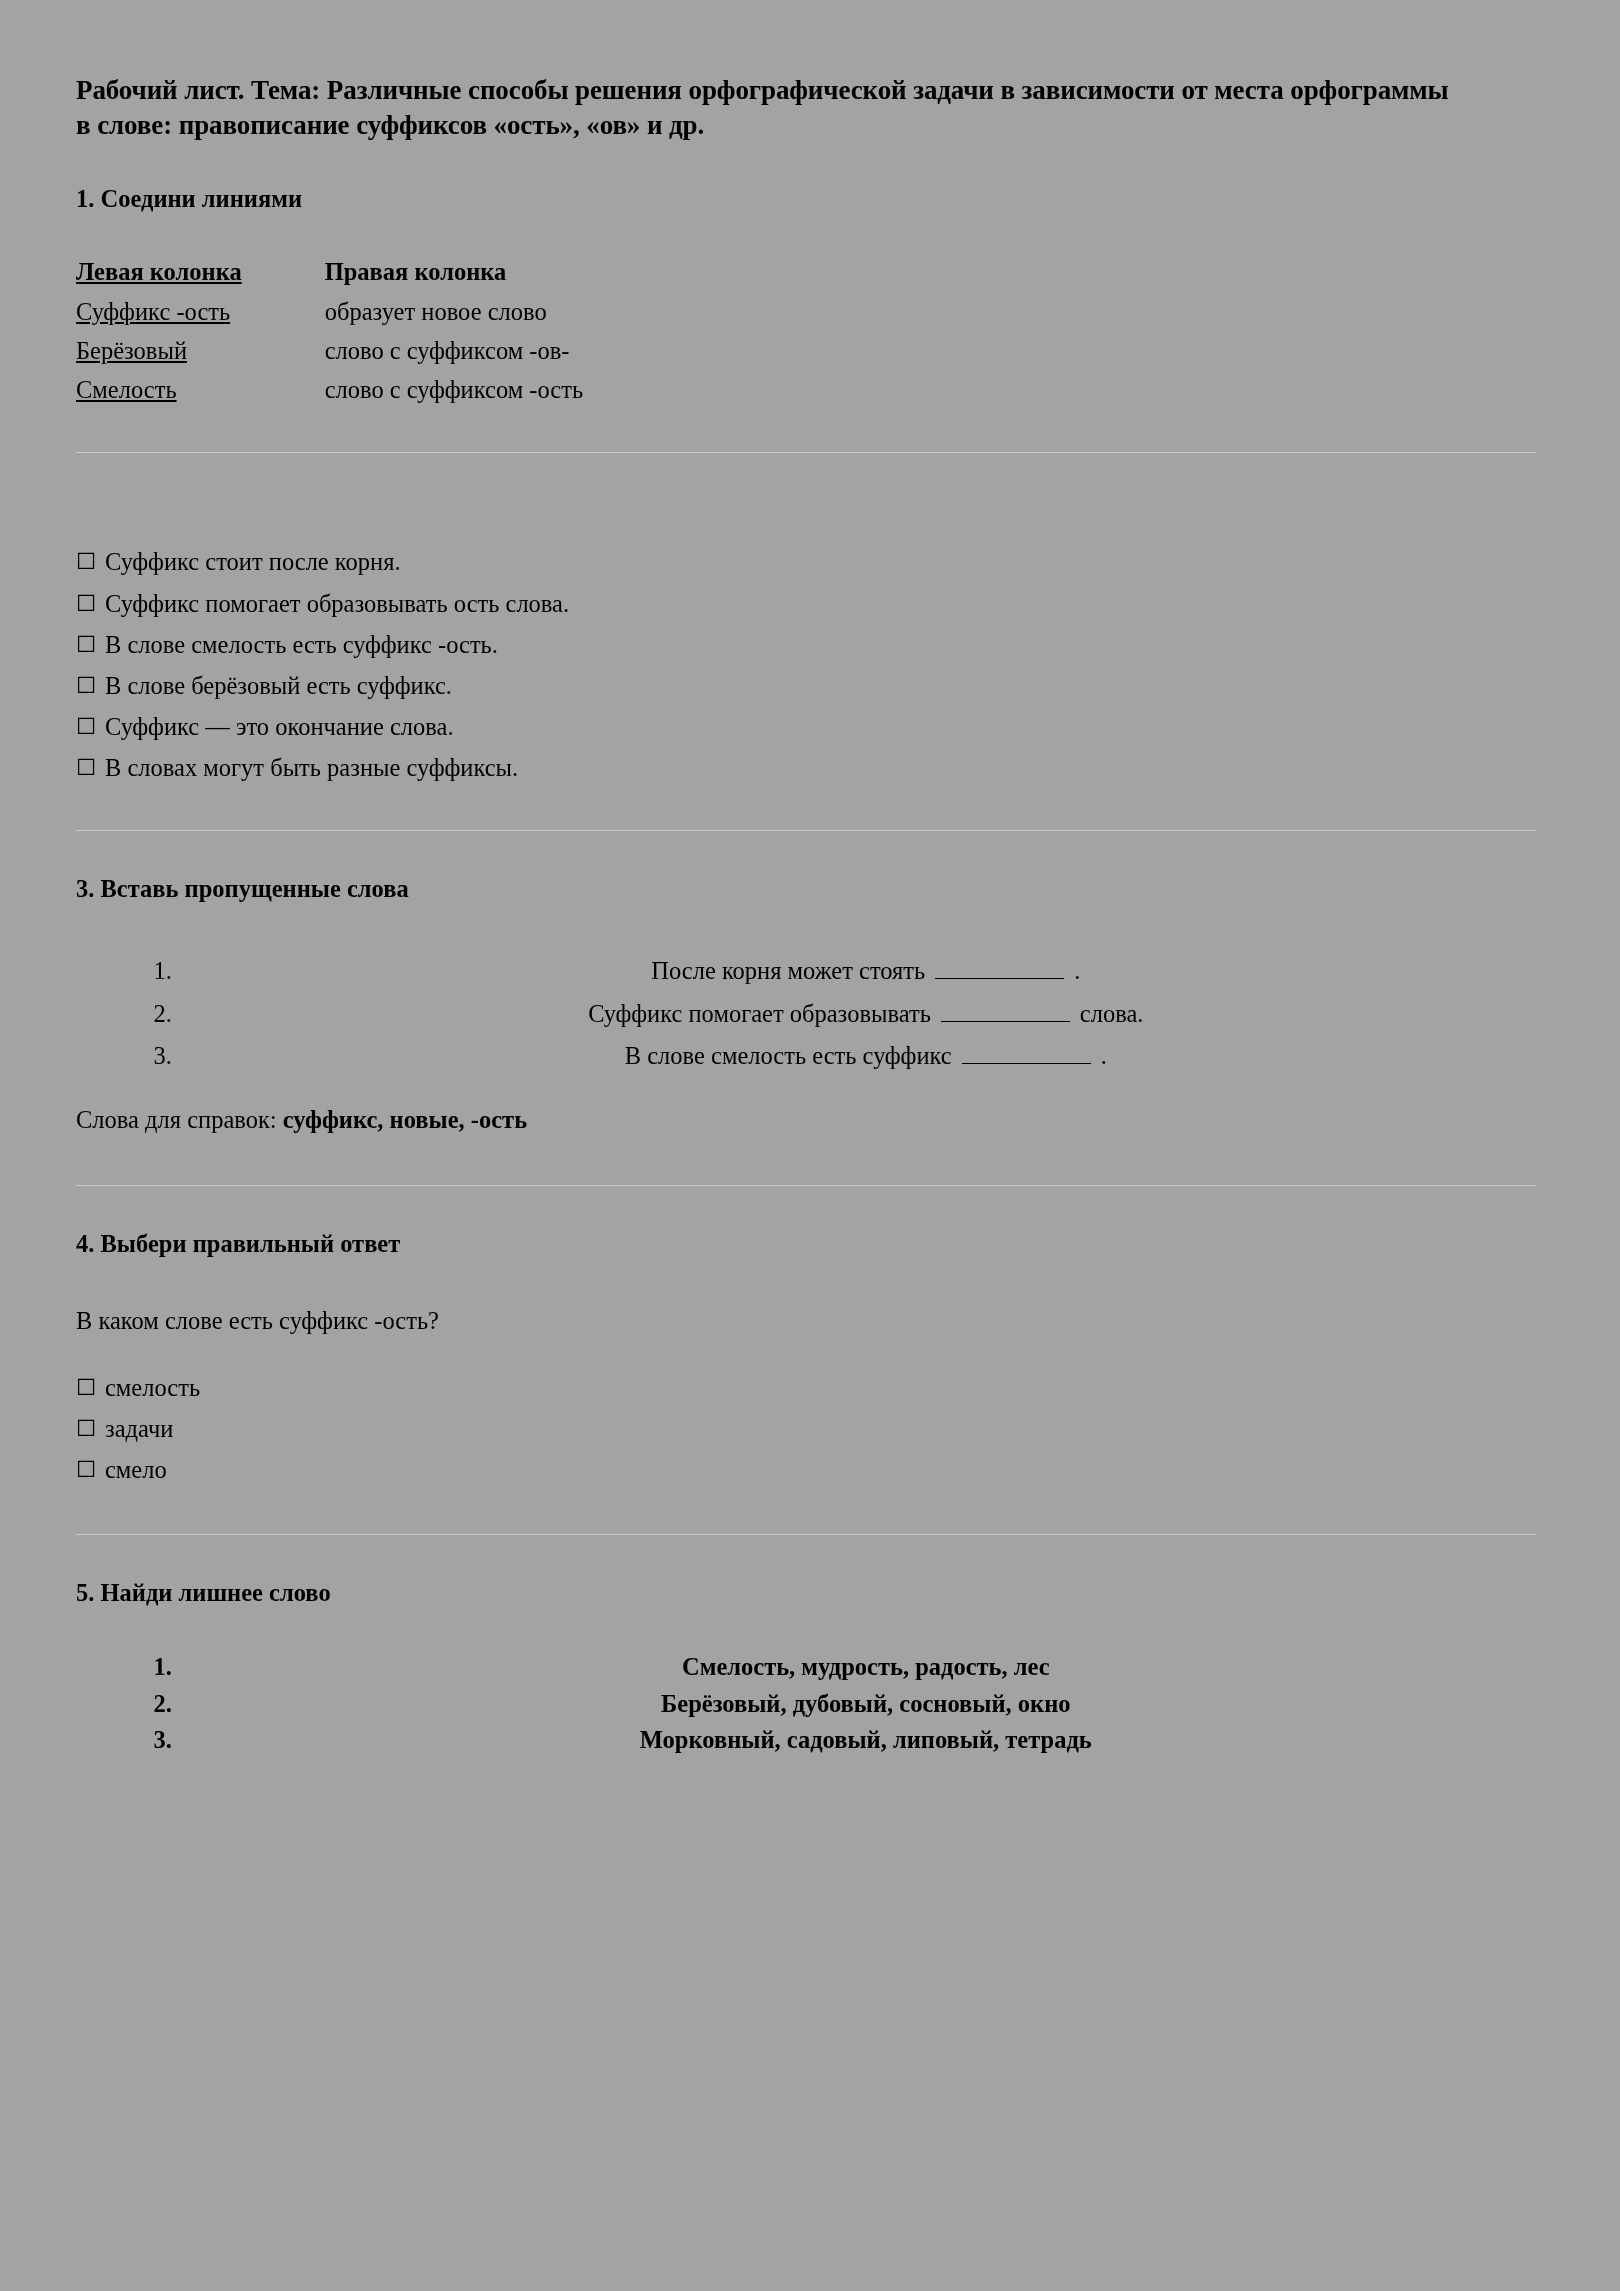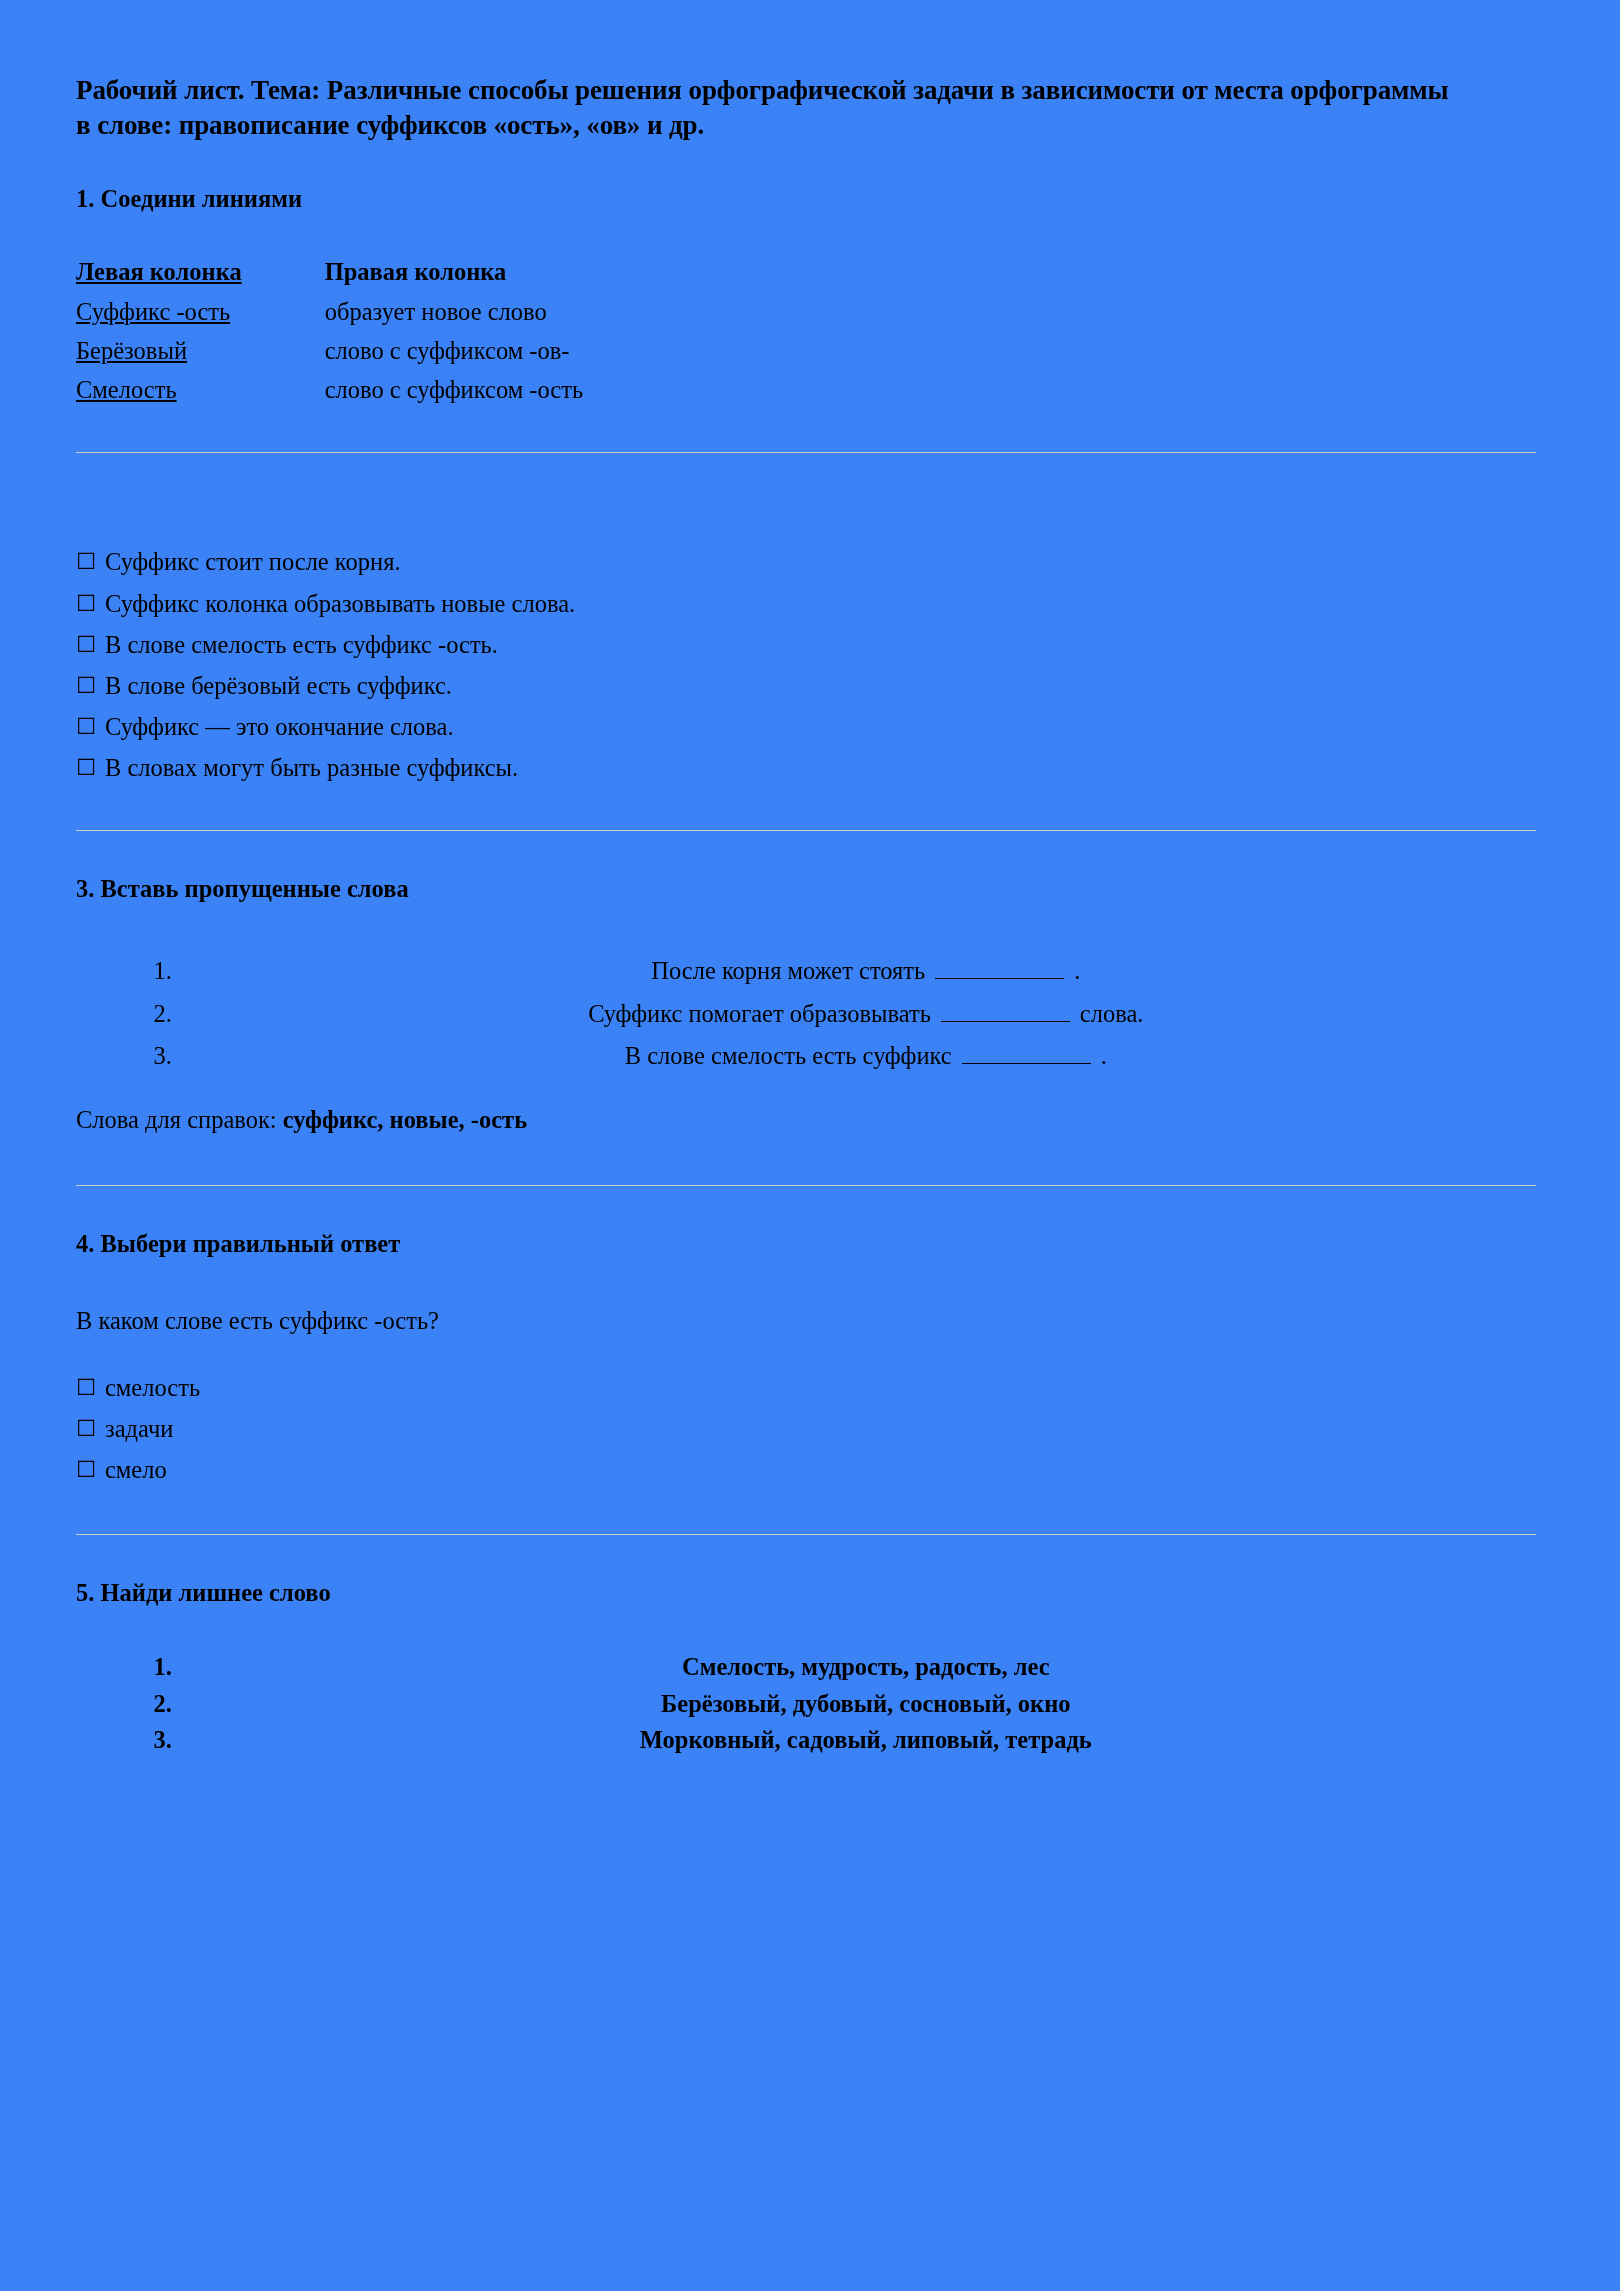--- a/index.html
+++ b/index.html
@@ -13,21 +13,21 @@
     min-height: 2292px;
     font-family: "Liberation Serif", "DejaVu Serif", serif;
     color: #000000;
     -webkit-font-smoothing: antialiased;
   }
   .page {
     width: 1620px;
     min-height: 2292px;
     box-sizing: border-box;
     padding: 73px 84px 59px 76px;
-    background: #3b82f6;
+    background: #a3a3a3;
   }
 
   
   .doc-title {
     font-weight: bold;
     font-size: 27px;
     line-height: 1.30;
     letter-spacing: -0.1px;
     margin: 0 0 5.9px 0;
     max-width: 1377px;
@@ -205,21 +205,21 @@
   <section class="section">
     <div class="sp-s2-head"></div>
 
     <ul class="check-list">
       <li>
         <span class="check-box">☐</span>
         <span class="check-text">Суффикс стоит после корня.</span>
       </li>
       <li>
         <span class="check-box">☐</span>
-        <span class="check-text">Суффикс колонка образовывать новые слова.</span>
+        <span class="check-text">Суффикс помогает образовывать ость слова.</span>
       </li>
       <li>
         <span class="check-box">☐</span>
         <span class="check-text">В слове смелость есть суффикс -ость.</span>
       </li>
       <li>
         <span class="check-box">☐</span>
         <span class="check-text">В слове берёзовый есть суффикс.</span>
       </li>
       <li>

